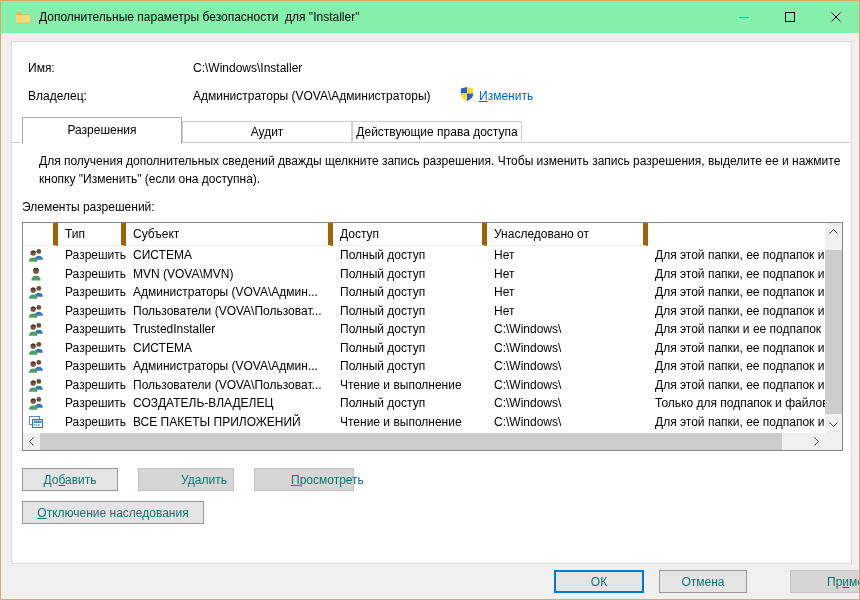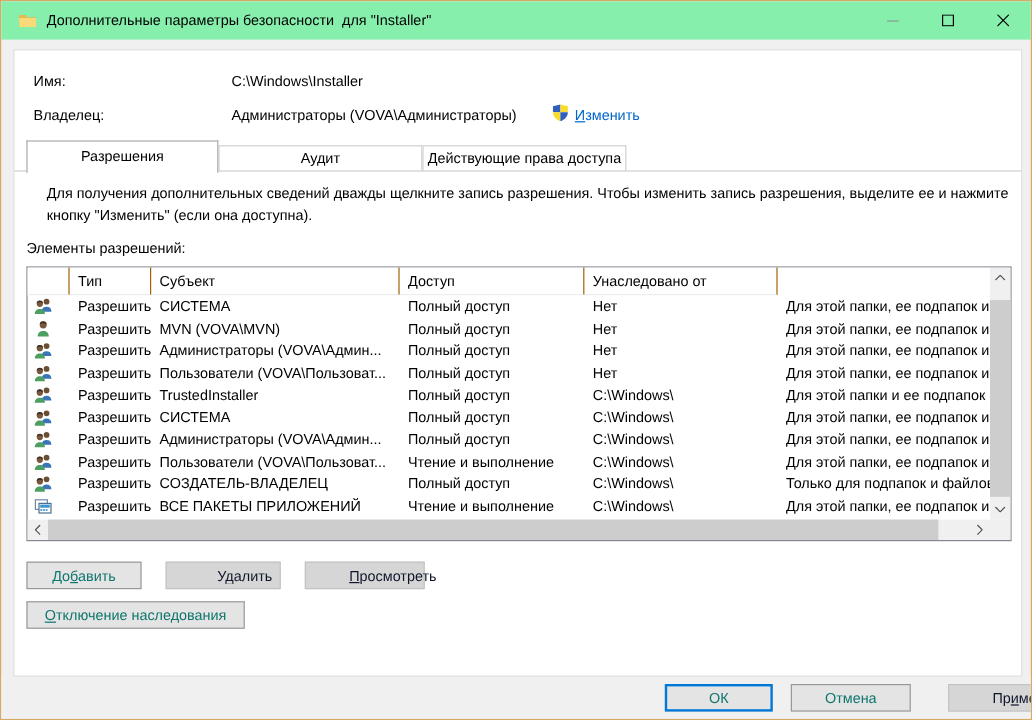--- a/index.html
+++ b/index.html
@@ -32,21 +32,21 @@
   .tab.active { left:10px; top:75px; width:160px; height:27px; line-height:25px; border-color:#ababab; border-bottom:none; z-index:2; }
   .tab.t2 { left:170px; top:79px; width:170px; height:22px; line-height:20px; }
   .tab.t3 { left:340px; top:79px; width:170px; height:22px; line-height:20px; }
 
   .description { position:absolute; left:27px; top:110px; width:806px; line-height:18px; }
   .list-label { position:absolute; left:10px; top:158px; }
 
   
   .table { position:absolute; left:10px; top:180px; width:821px; height:229px; border:1px solid #828790; background:#fff; }
   .thead { position:absolute; left:0; top:0; width:802px; height:23px; display:flex; background:#fff; }
-  .th { height:23px; line-height:22px; padding-left:7px; border-right:1px solid #a16207; border-bottom:1px solid #ededed; overflow:hidden; white-space:nowrap; }
+  .th { height:23px; line-height:22px; padding-left:7px; border-right:5px solid #a16207; border-bottom:1px solid #ededed; overflow:hidden; white-space:nowrap; }
   .tbody { position:absolute; left:0; top:23px; width:802px; height:187px; overflow:hidden; }
   .tr { display:flex; height:18.5px; }
   .td { height:18.5px; line-height:18.5px; padding-left:7px; overflow:hidden; white-space:nowrap; }
   .c0 { width:35px; padding-left:5px; display:flex; align-items:center; }
   .c1 { width:68px; }
   .c2 { width:207px; }
   .c3 { width:154px; }
   .c4 { width:161px; }
   .c5 { width:177px; }
   .row-icon { width:16px; height:16px; display:inline-block; }
@@ -59,33 +59,33 @@
   .vthumb { position:absolute; left:0; top:27px; width:17px; height:164px; background:#cdcdcd; }
   .hscroll { position:absolute; left:0; bottom:0; width:802px; height:17px; background:#f0f0f0; }
   .harrow { position:absolute; top:0; width:17px; height:17px; display:flex; align-items:center; justify-content:center; }
   .harrow.left { left:0; }
   .harrow.right { right:0; }
   .hthumb { position:absolute; left:17px; top:0; width:742px; height:17px; background:#cdcdcd; }
   .corner { position:absolute; right:0; bottom:0; width:17px; height:17px; background:#f0f0f0; }
 
   
   .btn { position:absolute; height:23px; background:#e4e4e4; border:1px solid #999999; font-family:"Liberation Sans",sans-serif; font-size:12px; text-align:center; color:#0f766e; }
-  .btn.disabled { background:#d6d6d6; border-color:#c3c3c3; color:#0f172a;padding-left:36px; }
+  .btn.disabled { background:#d6d6d6; border-color:#c3c3c3; color:#0f766e;padding-left:36px; }
   .add-btn { left:10px; top:426px; width:96px; }
   .remove-btn { left:126px; top:426px; width:96px; }
   .view-btn { left:242px; top:426px; width:100px; }
   .inherit-btn { left:10px; top:459px; width:182px; }
 
   .checkbox-row { position:absolute; left:10px; top:494px; display:flex; align-items:center; }
   .checkbox { width:13px; height:13px; background:#fff; border:1px solid #565656; margin-right:7px; flex:none; }
 
   
   .footer { position:absolute; left:0; top:563px; width:858px; height:35px; background:#f0f0f0; }
   .ok-btn { left:553px; top:6px; width:90px; border:2px solid #0078d7; }
-  .cancel-btn { left:658px; top:6px; width:100px; }
+  .cancel-btn { left:658px; top:6px; width:88px; }
   .apply-btn { left:758px; top:6px; width:92px;margin-left:31px; }
   .footer .btn { position:absolute; }
 </style>
 </head>
 <body>
 
 <div class="window">
 
   <div class="titlebar">
     <span class="titlebar-icon">

